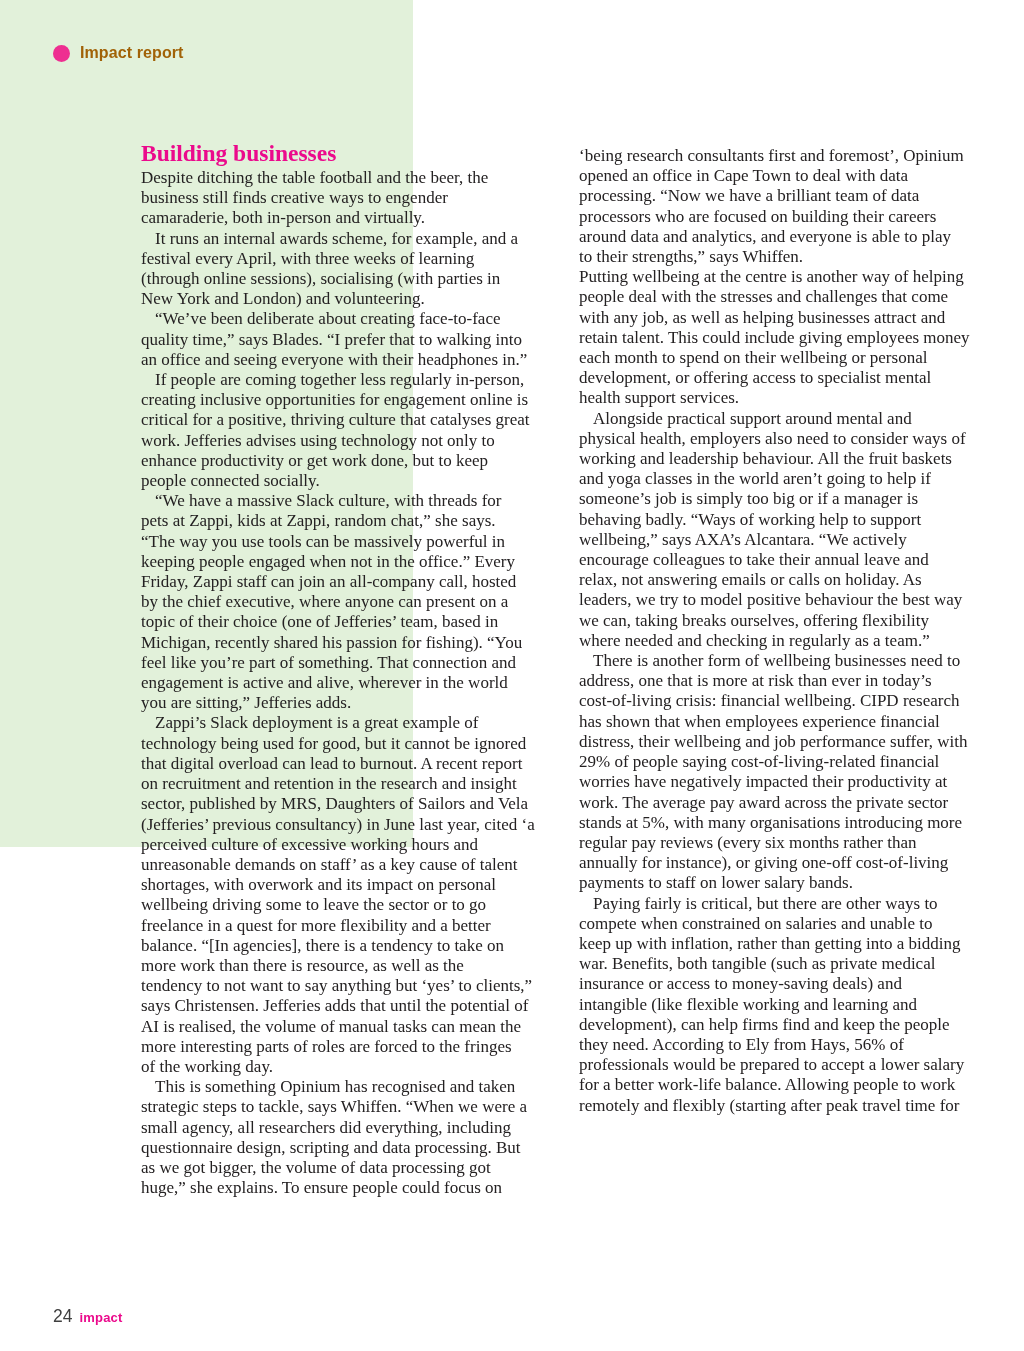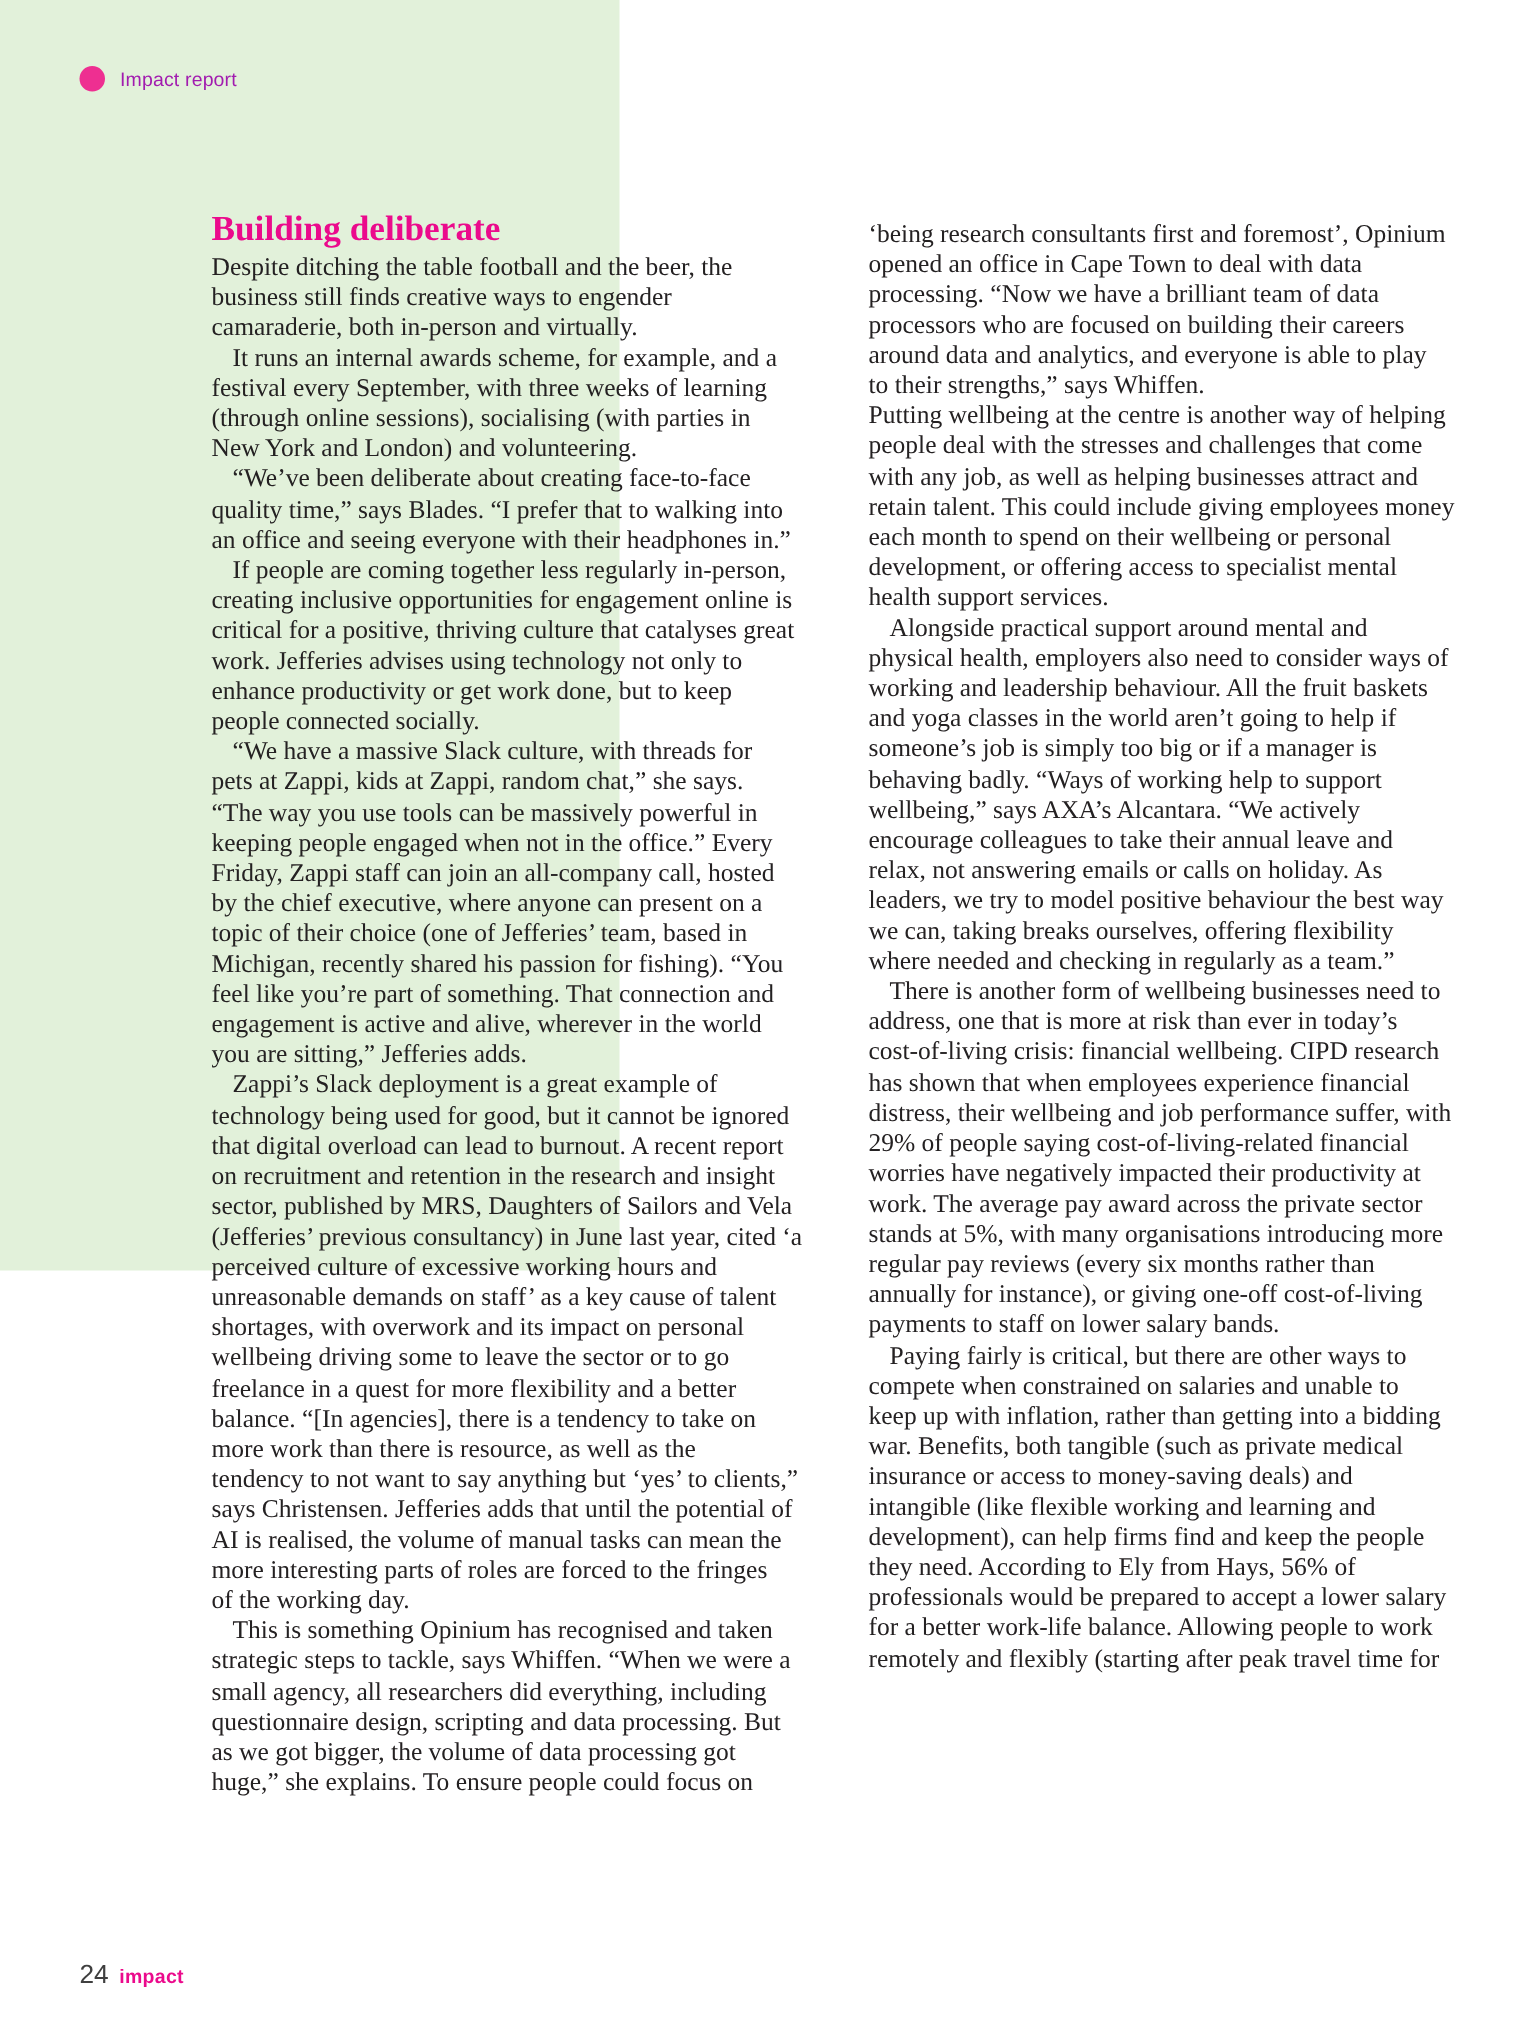--- a/index.html
+++ b/index.html
@@ -22,23 +22,23 @@
     display: flex; align-items: center; gap: 10px;
     font-family: "Liberation Sans", sans-serif;
   }
   .dot {
     width: 17px; height: 17px;
     border-radius: 50%;
     background: #ee2f91;
     flex: 0 0 auto;
   }
   .header-label {
-    font-size: 13px;
-    font-weight: normal;
-    color: #a21caf;
+    font-size: 16px;
+    font-weight: bold;
+    color: #a16207;
     letter-spacing: 0.1px;
   }
   .col {
     position: absolute;
     color: #242122;
     font-size: 17px;
     line-height: 20.2px;
   }
   .col-left  { left: 141px; top: 140px; width: 352px; }
   .col-right { left: 579px; top: 146px; width: 352px; }
@@ -75,27 +75,27 @@
 
 <div class="page">
   <div class="green-block"></div>
 
   <header class="report-header">
     <span class="dot"></span>
     <span class="header-label">Impact report</span>
   </header>
 
   <section class="col col-left">
-    <h2 class="section-heading">Building deliberate</h2>
+    <h2 class="section-heading">Building businesses</h2>
     <div class="paras">
         <p>Despite ditching the table football and the beer, the
 business still finds creative ways to engender
 camaraderie, both in-person and virtually.</p>
         <p class="indent">It runs an internal awards scheme, for example, and a
-festival every September, with three weeks of learning
+festival every April, with three weeks of learning
 (through online sessions), socialising (with parties in
 New York and London) and volunteering.</p>
         <p class="indent">“We’ve been deliberate about creating face-to-face
 quality time,” says Blades. “I prefer that to walking into
 an office and seeing everyone with their headphones in.”</p>
         <p class="indent">If people are coming together less regularly in-person,
 creating inclusive opportunities for engagement online is
 critical for a positive, thriving culture that catalyses great
 work. Jefferies advises using technology not only to
 enhance productivity or get work done, but to keep

